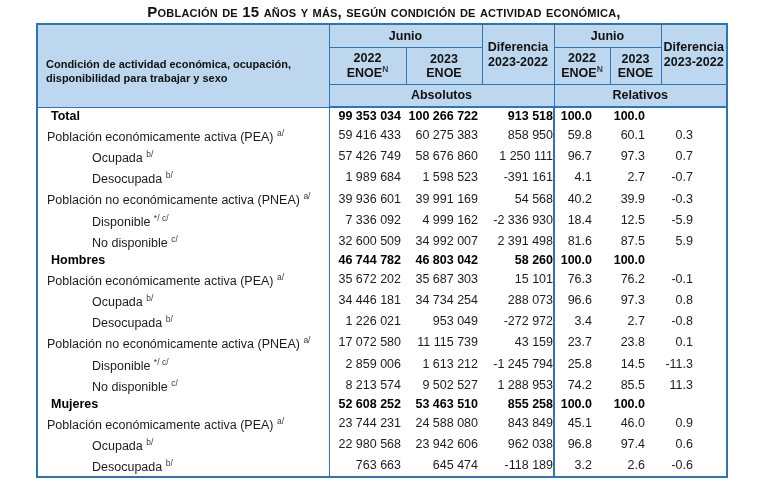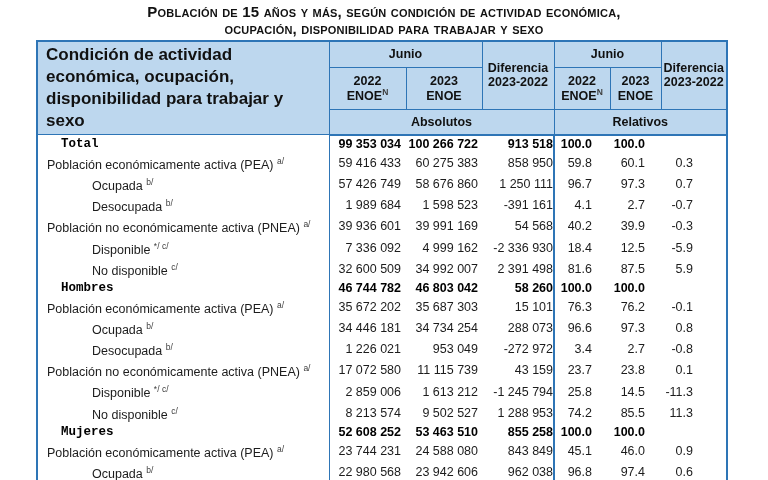--- a/index.html
+++ b/index.html
@@ -22,47 +22,46 @@
   col.c-r22{width:56px;}
   col.c-r23{width:51px;}
   col.c-rdif{width:66px;}
   thead th{
     background:#bdd7ee;border:1px solid #2e75b6;font-weight:bold;
     font-size:12.5px;line-height:1.15;text-align:center;padding:1px 2px;color:#111;
   }
   thead tr.h1 th{height:20px;}
   thead tr.h2 th{height:34px;}
   thead tr.h3 th{height:19px;}
-  th.label-head{text-align:left;padding:2px 6px 2px 8px;font-size:17px;line-height:1.3;margin-left:18px;}
+  th.label-head{text-align:left;padding:13px 6px 2px 8px;font-size:11px;line-height:1.3;margin-left:18px;}
   thead tr.h3 th{border-bottom:2px solid #2e75b6;}
   sup{font-size:8.5px;color:#3c3c3c;}
   tbody td{
     font-size:12.5px;line-height:17px;height:17px;padding:0;white-space:nowrap;
     vertical-align:middle;color:#1c1c1c;
   }
   td.label-cell{border-right:1px solid #2e75b6;overflow:hidden;}
   td.num{text-align:right;}
   td.c0{padding-right:5px;}
   td.c1{padding-right:4px;}
   td.c2{padding-right:0;border-right:2px solid #2e75b6;margin-left:10px;}
   td.c3{padding-right:18px;}
   td.c4{padding-right:16px;}
   td.c5{padding-right:33px;}
   .bold{font-weight:bold;color:#000;}
-  td.ind0{padding-left:23px;font-family:Liberation Mono, monospace;}
+  td.ind0{padding-left:13px;}
   td.ind1{padding-left:9px;}
   td.ind2{padding-left:54px;}
 </style>
 </head>
 <body>
 
 <div class="page">
   <div class="title">
     <div>Población de 15 años y más, según condición de actividad económica,</div>
-    <div>ocupación, disponibilidad para trabajar y sexo</div>
   </div>
 
   <table class="pop">
     <colgroup>
       <col class="c-label">
         <col class="c-a22">
         <col class="c-a23">
         <col class="c-adif">
       <col class="c-r22">
         <col class="c-r23">

